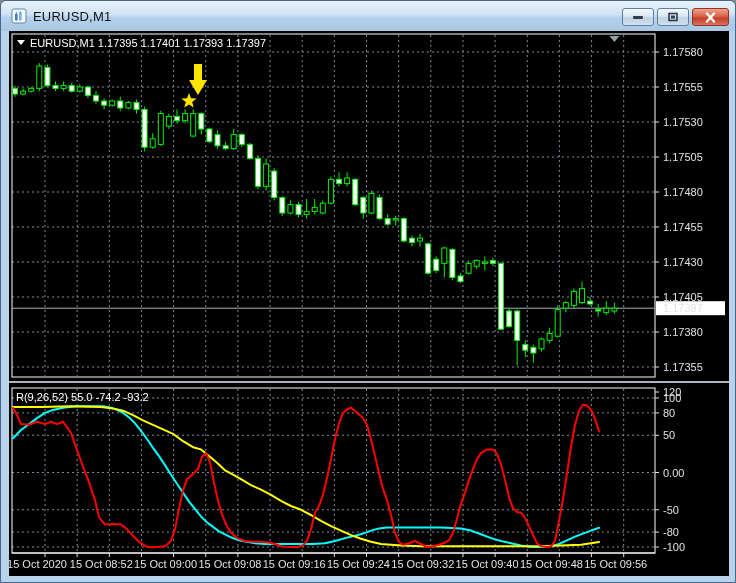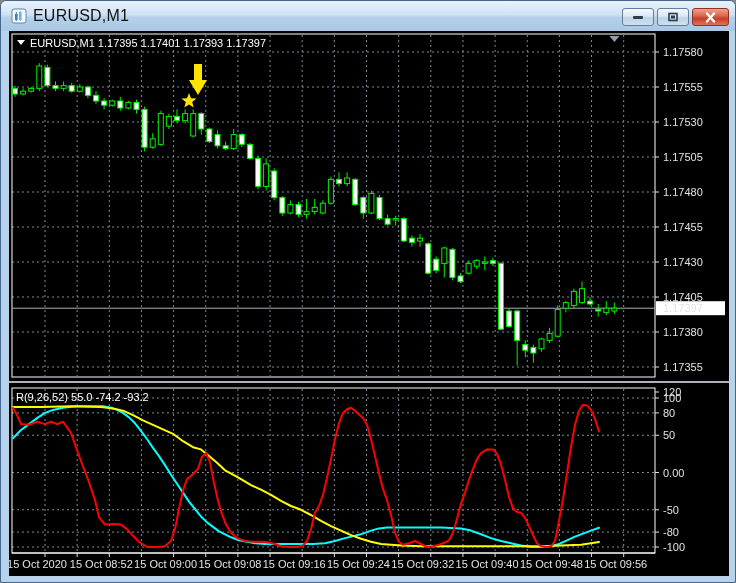--- a/index.html
+++ b/index.html
@@ -2,21 +2,21 @@
 <html><head>
 <meta charset="utf-8">
 <style>
   html,body{margin:0;padding:0;background:#888;font-family:"Liberation Sans",sans-serif;}
   .window{position:relative;width:736px;height:583px;background:#b7d3ec;
     border-radius:6px 6px 2px 2px;box-sizing:border-box;border:1px solid #47668c;overflow:hidden;}
   .titlebar{position:absolute;left:0;top:0;width:100%;height:30px;
     background:linear-gradient(180deg,#e9f3fc 0%,#cfe2f3 45%,#b5d0ea 55%,#a9c8e4 100%);
     display:flex;align-items:center;border-radius:5px 5px 0 0;}
   .app-icon{width:16px;height:16px;margin:0 6px 0 10px;}
-  .title-text{font-size:16px;color:#111;letter-spacing:.2px;}
+  .title-text{font-size:13px;color:#111;letter-spacing:.2px;}
   .win-buttons{position:absolute;right:6px;top:7px;display:flex;gap:3px;}
   .wbtn{width:32px;height:18px;border:1px solid #5e7f9e;border-radius:3px;
     background:linear-gradient(180deg,#f4fafe 0%,#d9e7f3 45%,#bfd3e4 55%,#cfe0ee 100%);
     display:flex;align-items:center;justify-content:center;box-sizing:border-box;}
   .wbtn.close{width:37px;border:1px solid #93301f;
     background:linear-gradient(180deg,#f0a18d 0%,#dd6a50 40%,#c6402a 60%,#d8745c 100%);}
   .client{position:absolute;left:8px;top:30px;width:720px;height:545px;background:#000;}
   svg text{font-family:"Liberation Sans",sans-serif;}
   .axis-text{font-size:11px;fill:#dfe3e6;}
   .header-text{font-size:11px;fill:#ffffff;}

